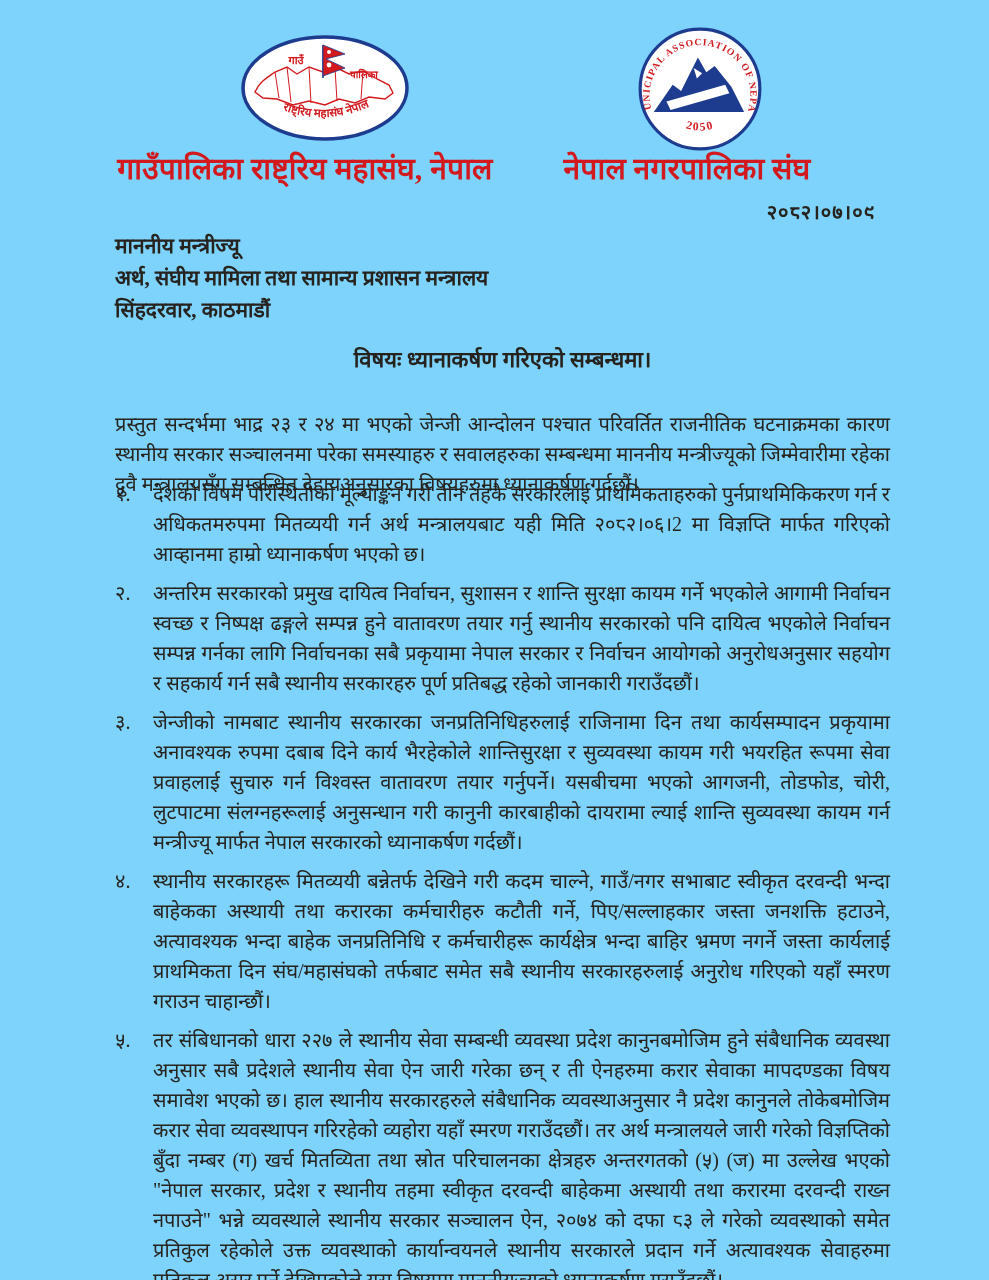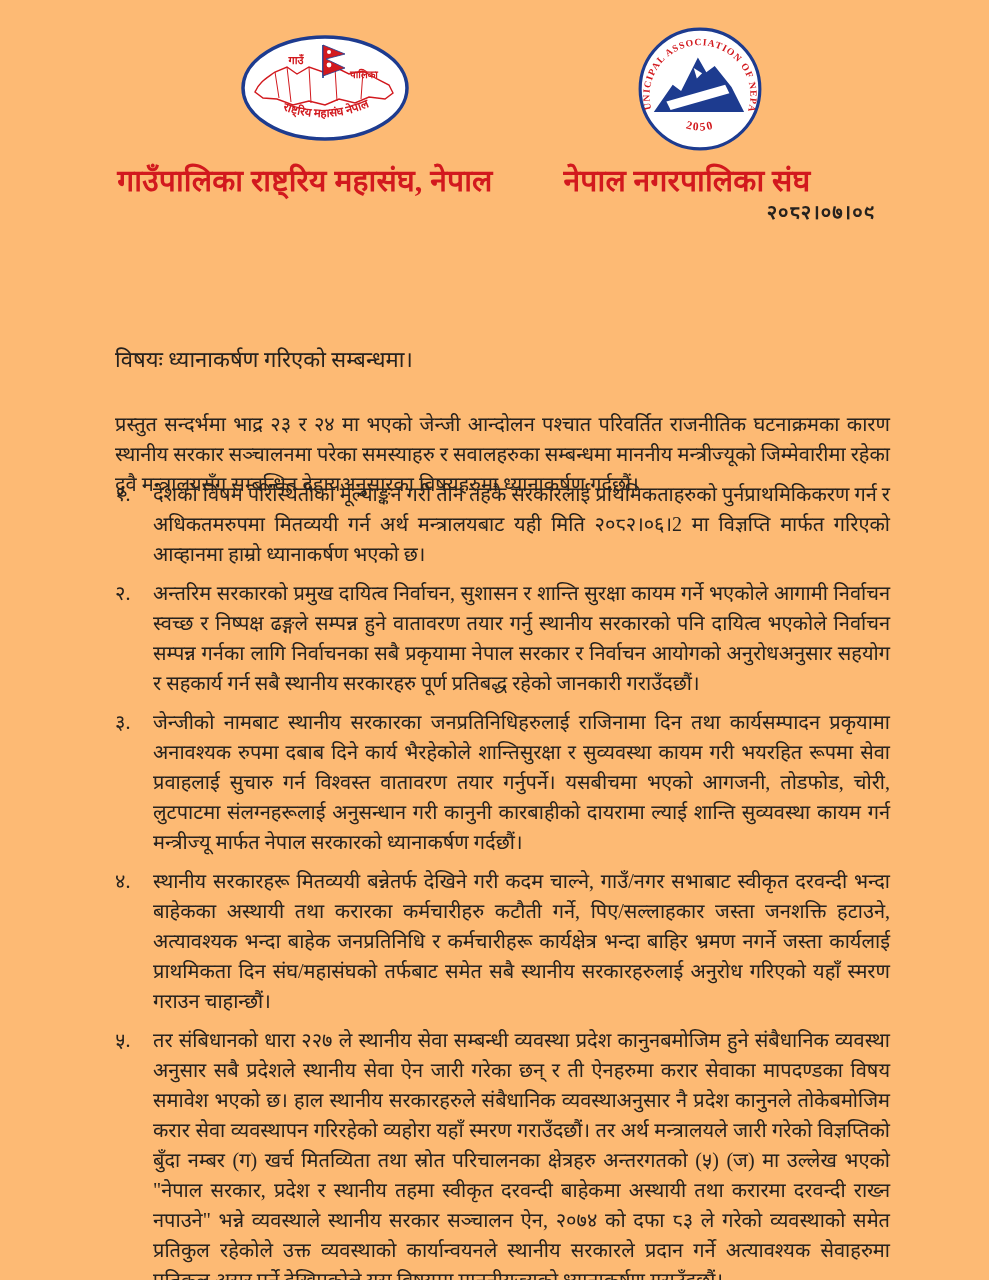--- a/index.html
+++ b/index.html
@@ -1,55 +1,54 @@
 <!DOCTYPE html>
 <html lang="ne"><head>
 <meta charset="utf-8">
 <style>
   * { margin:0; padding:0; box-sizing:border-box; }
   html,body { background:#ffffff; }
   .page {
     position:relative;
     width:989px; height:1280px;
     margin:0 auto;
-    background:#fdba74;
+    background:#7dd3fc;
     overflow:hidden;
     font-family:"Liberation Serif","DejaVu Serif",serif;
     color:#26221e;
   }
   
   .left-logo { position:absolute; left:239px; top:32px; width:172px; height:112px; }
   .right-logo { position:absolute; left:637px; top:26px; width:126px; height:126px; }
   
   .org-name {
     position:absolute;
     font-weight:bold;
     color:#d2191e;
     font-size:30px;
     text-align:center;
     letter-spacing:0.2px;
     white-space:nowrap;
-    margin-top:12px;
   }
   .left-name  { left:105px; top:147px; width:400px; }
   .right-name { left:553px; top:147px; width:268px; }
   
   .date {
     position:absolute; top:198px; right:114px;
     font-size:20px; font-weight:600; letter-spacing:1px;
   }
   
   .recipient {
     position:absolute; left:115px; top:230px;
     font-size:21px; font-weight:bold; line-height:32px;
   }
   
   .subject {
     position:absolute; left:115px; top:343px; width:775px;
-    font-weight:normal; font-size:22px;
+    text-align:center; font-weight:bold; font-size:22px;
   }
   
   .intro {
     position:absolute; left:115px; top:409px; width:775px;
     font-size:20px; line-height:30px; text-align:justify;
   }
   
   .items { position:absolute; left:115px; top:479px; width:775px; }
   .item { display:flex; margin-bottom:9px; font-size:20px; line-height:30px; }
   .item .num { width:38px; flex-shrink:0; }
@@ -99,20 +98,25 @@
     <text class="logo-red-text" font-size="11" font-weight="bold" letter-spacing="1.5">
       <textPath href="#yearArc" startOffset="50%" text-anchor="middle">2050</textPath>
     </text>
   </svg>
 
   <div class="org-name left-name">गाउँपालिका राष्ट्रिय महासंघ, नेपाल</div>
   <div class="org-name right-name">नेपाल नगरपालिका संघ</div>
 
   <div class="date">२०८२।०७।०९</div>
 
+  <div class="recipient">
+    <div>माननीय मन्त्रीज्यू</div>
+    <div>अर्थ, संघीय मामिला तथा सामान्य प्रशासन मन्त्रालय</div>
+    <div>सिंहदरवार, काठमाडौं</div>
+  </div>
 
   <div class="subject">विषयः ध्यानाकर्षण गरिएको सम्बन्धमा।</div>
 
   <p class="intro">प्रस्तुत सन्दर्भमा भाद्र २३ र २४ मा भएको जेन्जी आन्दोलन पश्चात परिवर्तित राजनीतिक घटनाक्रमका कारण स्थानीय सरकार सञ्चालनमा परेका समस्याहरु र सवालहरुका सम्बन्धमा माननीय मन्त्रीज्यूको जिम्मेवारीमा रहेका दुवै मन्त्रालयसँग सम्बन्धित देहायअनुसारका विषयहरुमा ध्यानाकर्षण गर्दछौं।</p>
 
   <div class="items">
     <div class="item">
       <span class="num">१.</span>
       <span class="txt">देशको विषम परिस्थितीको मूल्याङ्कन गरी तीन तहकै सरकारलाई प्राथमिकताहरुको पुर्नप्राथमिकिकरण गर्न र अधिकतमरुपमा मितव्ययी गर्न अर्थ मन्त्रालयबाट यही मिति २०८२।०६।2 मा विज्ञप्ति मार्फत गरिएको आव्हानमा हाम्रो ध्यानाकर्षण भएको छ।</span>
     </div>

